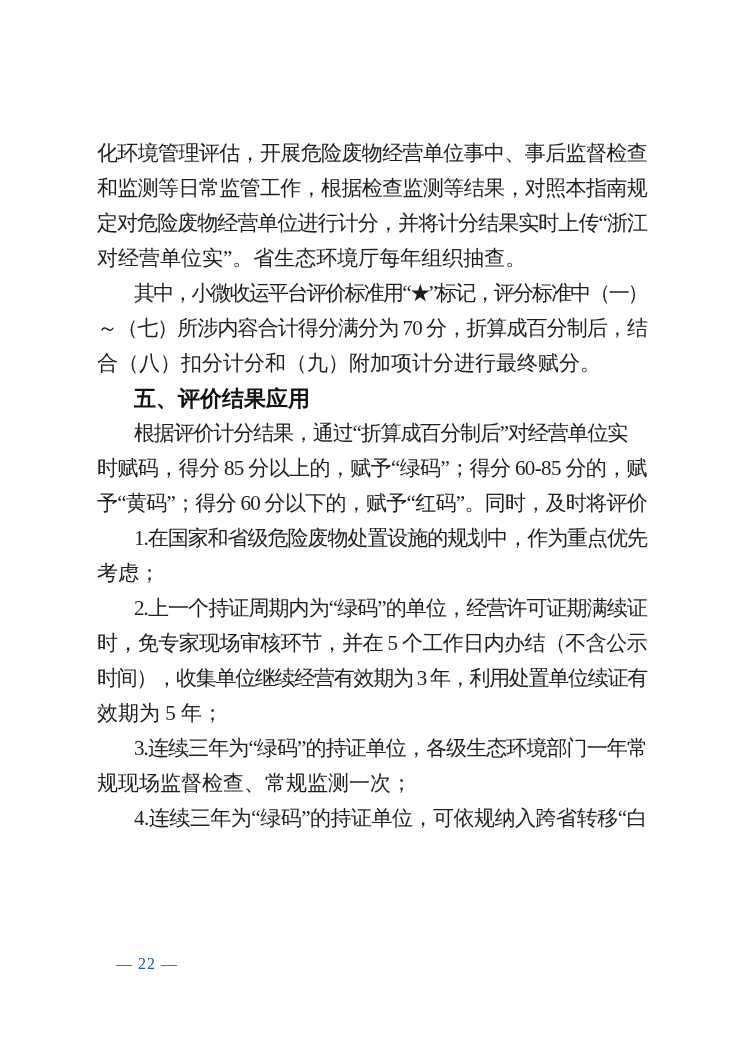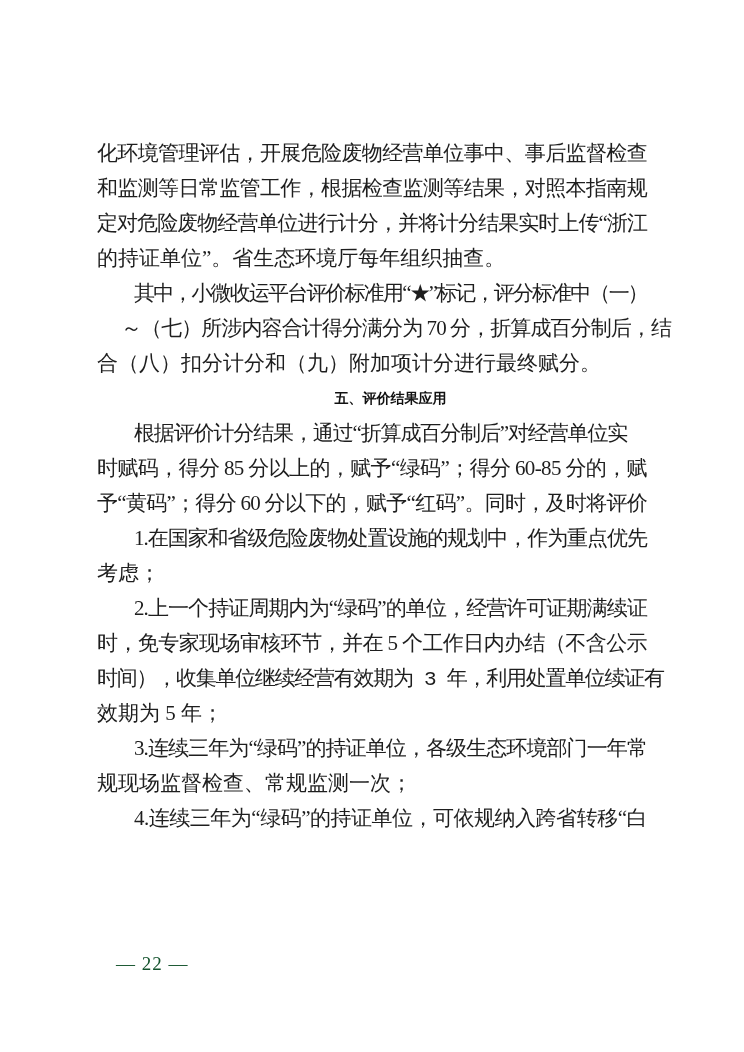--- a/index.html
+++ b/index.html
@@ -32,55 +32,54 @@
   }
   .line > span {
     white-space: nowrap;
   }
   .line.indent {
     padding-left: 37px;
   }
   .line.heading {
     font-family: "Liberation Sans", sans-serif;
     font-weight: 700;
-    font-size: 14px;
+    font-size: 22px;
     color: #111111;
-    text-align: center;
   }
   .footer {
     position: absolute;
     left: 116px;
     top: 953px;
-    font-size: 19px;
+    font-size: 16px;
     line-height: 22px;
-    color: #14532d;
+    color: #1d4ed8;
     letter-spacing: 1px;
   }
 </style>
 </head>
 <body>
 
 <div class="page">
   <div class="text-block">
       <div class="line"><span style="letter-spacing: -0.62963px;">化环境管理评估，开展危险废物经营单位事中、事后监督检查</span></div>
       <div class="line"><span style="letter-spacing: -0.62963px;">和监测等日常监管工作，根据检查监测等结果，对照本指南规</span></div>
       <div class="line"><span style="letter-spacing: -0.94029px;">定对危险废物经营单位进行计分，并将计分结果实时上传“浙江</span></div>
-      <div class="line"><span>的持证单位”。省生态环境厅每年组织抽查。</span></div>
+      <div class="line"><span>对经营单位实”。省生态环境厅每年组织抽查。</span></div>
       <div class="line indent"><span style="letter-spacing: -1.84487px;">其中，小微收运平台评价标准用“★”标记，评分标准中（一）</span></div>
-      <div class="line"><span style="letter-spacing: -0.916667px; margin-left: 24px;">～（七）所涉内容合计得分满分为 70 分，折算成百分制后，结</span></div>
+      <div class="line"><span style="letter-spacing: -0.916667px;">～（七）所涉内容合计得分满分为 70 分，折算成百分制后，结</span></div>
       <div class="line"><span>合（八）扣分计分和（九）附加项计分进行最终赋分。</span></div>
       <div class="line indent heading"><span>五、评价结果应用</span></div>
       <div class="line indent"><span style="letter-spacing: -1.13542px;">根据评价计分结果，通过“折算成百分制后”对经营单位实</span></div>
       <div class="line"><span style="letter-spacing: -0.618304px;">时赋码，得分 85 分以上的，赋予“绿码”；得分 60-85 分的，赋</span></div>
       <div class="line"><span style="letter-spacing: -0.712402px;">予“黄码”；得分 60 分以下的，赋予“红码”。同时，及时将评价</span></div>
       <div class="line indent"><span style="letter-spacing: -1.02778px;">1.在国家和省级危险废物处置设施的规划中，作为重点优先</span></div>
       <div class="line"><span>考虑；</span></div>
       <div class="line indent"><span style="letter-spacing: -0.907366px;">2.上一个持证周期内为“绿码”的单位，经营许可证期满续证</span></div>
       <div class="line"><span style="letter-spacing: -0.586207px;">时，免专家现场审核环节，并在 5 个工作日内办结（不含公示</span></div>
-      <div class="line"><span style="letter-spacing: -1.26667px; font-family: Liberation Mono, monospace;">时间），收集单位继续经营有效期为 3 年，利用处置单位续证有</span></div>
+      <div class="line"><span style="letter-spacing: -1.26667px;">时间），收集单位继续经营有效期为 3 年，利用处置单位续证有</span></div>
       <div class="line"><span>效期为 5 年；</span></div>
       <div class="line indent"><span style="letter-spacing: -0.907366px;">3.连续三年为“绿码”的持证单位，各级生态环境部门一年常</span></div>
       <div class="line"><span>规现场监督检查、常规监测一次；</span></div>
       <div class="line indent"><span style="letter-spacing: -0.489955px;">4.连续三年为“绿码”的持证单位，可依规纳入跨省转移“白</span></div>
     </div>
   <div class="footer">
     <span>— 22 —</span>
   </div>
 </div>
 

